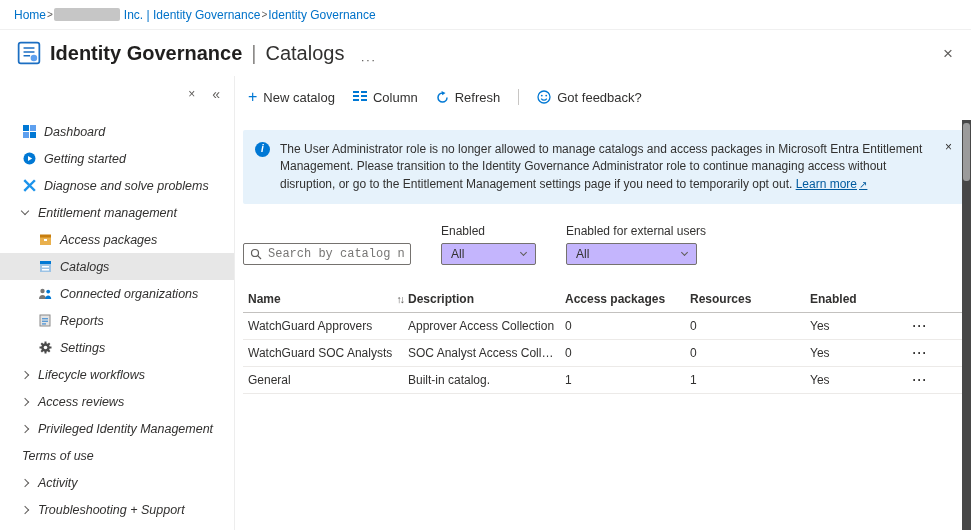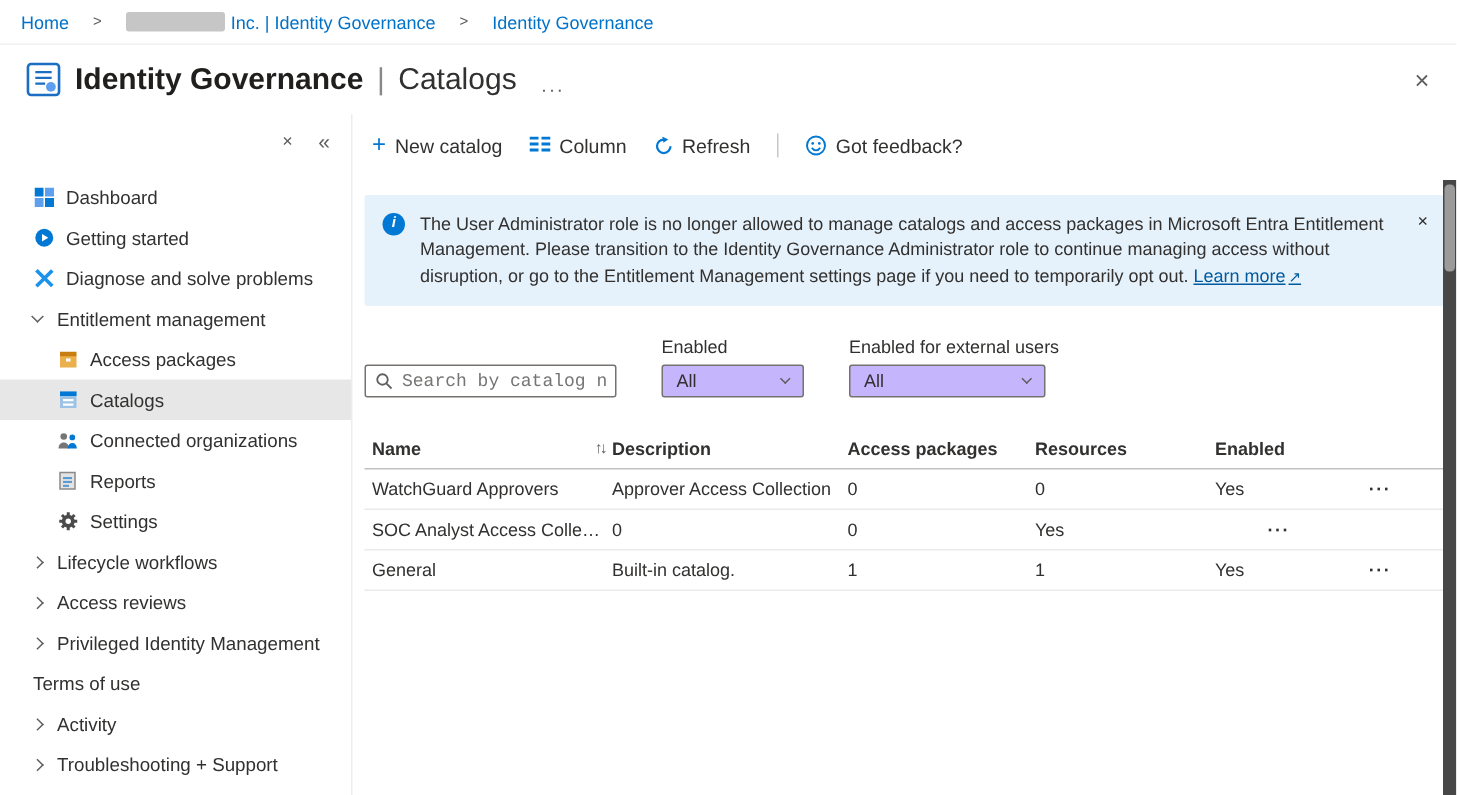--- a/index.html
+++ b/index.html
@@ -1,41 +1,41 @@
 <!DOCTYPE html>
 <html><head>
 <meta charset="utf-8">
 <style>
   * { box-sizing: border-box; margin: 0; padding: 0; }
   html,body { background:#fff; }
   body { font-family: "Liberation Sans", sans-serif; color:#323130; }
   .app { position:relative; width:971px; height:530px; background:#fff; overflow:hidden; }
 
   
-  .breadcrumb { height:30px; display:flex; align-items:center; padding-left:14px; gap:16px; font-size:12px; border-bottom:1px solid #f0f0f0; }
+  .breadcrumb { height:30px; display:flex; align-items:center; padding-left:14px; gap:1px; font-size:12px; border-bottom:1px solid #f0f0f0; }
   .crumb { color:#0072c9; cursor:pointer; display:flex; align-items:center; gap:4px; white-space:nowrap; }
   .crumb-sep { color:#605e5c; font-size:10px; }
   .redacted { display:inline-block; width:66px; height:13px; background:#c6c6c6; border-radius:2px; }
 
   
   .titlebar { height:46px; display:flex; align-items:center; padding:0 18px 0 17px; }
   .blade-icon { width:24px; height:24px; margin-right:9px; flex:0 0 auto; }
   .title-main { font-size:20px; font-weight:bold; color:#201f1e; }
   .title-div { font-size:20px; color:#8a8886; margin:0 9px; font-weight:400; }
   .title-sub { font-size:20px; font-weight:400; color:#323130; }
   .title-more { margin-left:16px; margin-top:12px; color:#605e5c; font-size:13px; letter-spacing:1px; cursor:pointer; }
   .blade-close { margin-left:auto; color:#605e5c; font-size:17px; cursor:pointer; line-height:1; }
 
   
   .body { display:flex; height:454px; }
   .sidebar { width:235px; flex:0 0 auto; border-right:1px solid #ededed; overflow:hidden; }
   .side-top { height:36px; display:flex; justify-content:flex-end; align-items:center; gap:17px; padding-right:14px; color:#605e5c; }
   .side-top .g { cursor:pointer; font-size:12px; }
   .side-top .g.collapse { font-size:14px; }
-  .nav { margin-top:6px; font-size:12.5px; }
+  .nav { margin-top:6px; font-size:12.5px;font-style:italic; }
   .nav-item { height:27px; display:flex; align-items:center; gap:8px; padding-left:22px; cursor:pointer; white-space:nowrap; }
   .nav-item.child { padding-left:38px; }
   .nav-item.selected { background:#e7e7e7; }
   .nav-item .ico { width:14px; display:flex; justify-content:center; flex:0 0 auto; }
   .chev { display:inline-block; width:6px; height:6px; border-right:1.4px solid #605e5c; border-bottom:1.4px solid #605e5c; flex:0 0 auto; }
   .chev.right { transform:rotate(-45deg); margin-right:2px; }
   .chev.down { transform:rotate(45deg); margin-right:2px; margin-top:-3px; }
   .nav-item.noicon { }
 
   
@@ -341,20 +341,21 @@
           <div class="grow r">
             <div>WatchGuard Approvers</div>
             <div>Approver Access Collection</div>
             <div>0</div>
             <div>0</div>
             <div>Yes</div>
             <div class="row-menu">···</div>
           </div>
 
           <div class="grow r">
+            <div>WatchGuard SOC Analysts</div>
             <div>SOC Analyst Access Collection</div>
             <div>0</div>
             <div>0</div>
             <div>Yes</div>
             <div class="row-menu">···</div>
           </div>
 
           <div class="grow r">
             <div>General</div>
             <div>Built-in catalog.</div>

